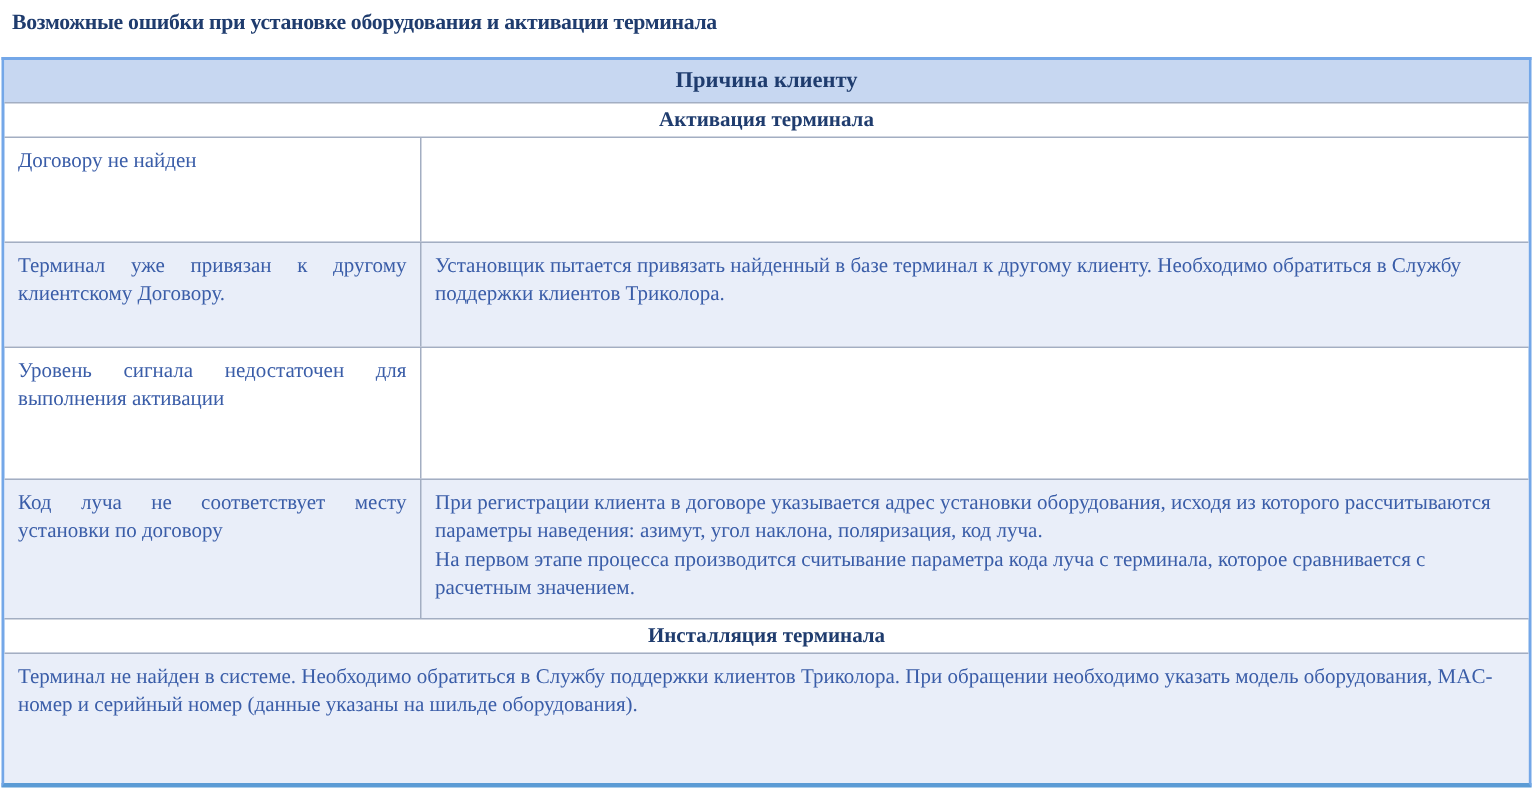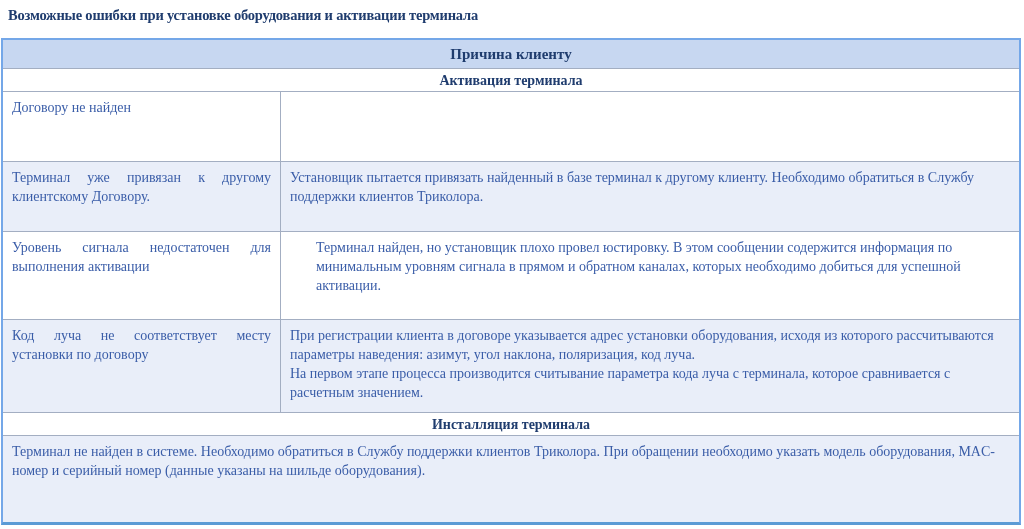--- a/index.html
+++ b/index.html
@@ -99,21 +99,20 @@
       <div class="cell left">Договору не найден</div>
     </div>
 
     <div class="row r2 alt">
       <div class="cell left">Терминал уже привязан к другому клиентскому Договору.</div>
       <div class="cell right">Установщик пытается привязать найденный в базе терминал к другому клиенту. Необходимо обратиться в Службу поддержки клиентов Триколора.</div>
     </div>
 
     <div class="row r3">
       <div class="cell left">Уровень сигнала недостаточен для выполнения активации</div>
-      <div class="cell right">Терминал найден, но установщик плохо провел юстировку. В этом сообщении содержится информация по минимальным уровням сигнала в прямом и обратном каналах, которых необходимо добиться для успешной активации.</div>
     </div>
 
     <div class="row r4 alt">
       <div class="cell left">Код луча не соответствует месту установки по договору</div>
       <div class="cell right">При регистрации клиента в договоре указывается адрес установки оборудования, исходя из которого рассчитываются параметры наведения: азимут, угол наклона, поляризация, код луча.
 На первом этапе процесса производится считывание параметра кода луча с терминала, которое сравнивается с расчетным значением.</div>
     </div>
 
     <div class="row section">
       <div class="seccell">Инсталляция терминала</div>

